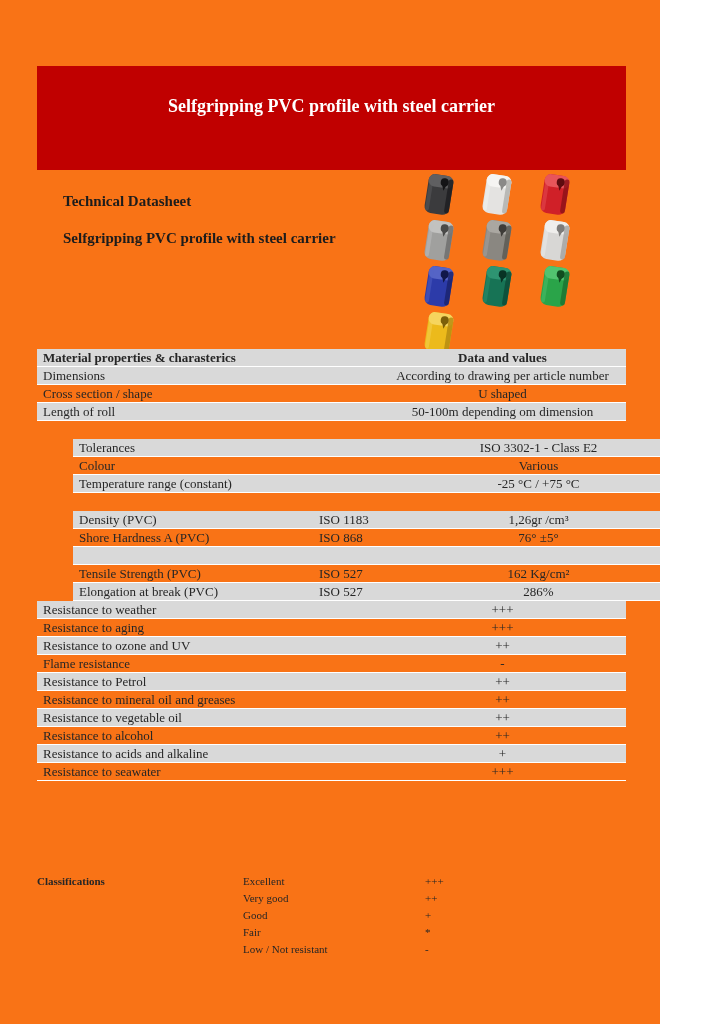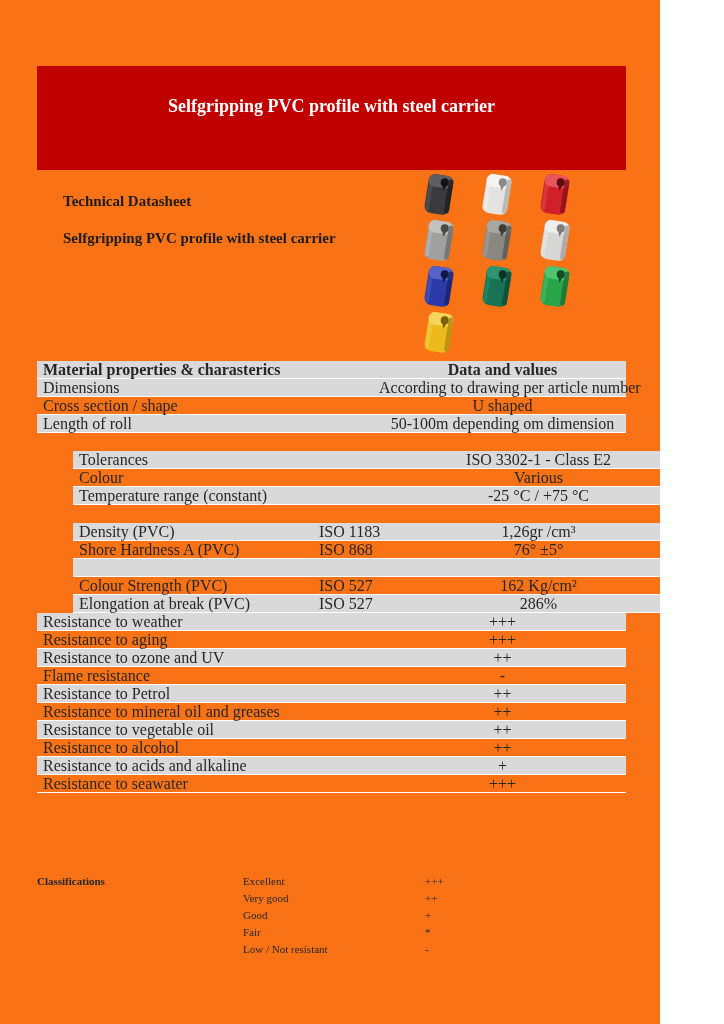--- a/index.html
+++ b/index.html
@@ -20,21 +20,21 @@
   .h2{top:230px;}
   
   .products{
     position:absolute;left:410px;top:171px;width:214px;
     display:grid;grid-template-columns:repeat(3,58px);grid-auto-rows:46px;
     justify-items:center;align-items:center;
   }
   .swatch{width:46px;height:44px;}
   .swatch svg{display:block;width:46px;height:44px;}
   
-  .sheet{position:absolute;left:37px;top:361px;width:589px;font-size:16px;}
+  .sheet{position:absolute;left:37px;top:349px;width:589px;font-size:13px;}
   .tgroup{width:100%;}
   .tgroup.gap{margin-top:18px;margin-left:36px;}
   .tgroup.gap2{}
   .trow{
     display:grid;grid-template-columns:246px 96px 1fr;
     height:18px;box-sizing:border-box;align-items:center;
     border-bottom:1px solid #ffffff;
   }
   .trow.shaded{background:var(--shade,#D9D9D9);}
   .trow .lbl{padding-left:6px;white-space:nowrap;}
@@ -239,21 +239,21 @@
         <div class="lbl">Shore Hardness A (PVC)</div>
           <div class="iso">ISO 868</div>
           <div class="val">76° ±5°</div>
       </div>
       <div class="trow shaded">
         <div class="lbl"></div>
           <div class="iso"></div>
           <div class="val"></div>
       </div>
       <div class="trow">
-        <div class="lbl">Colour Strength (PVC)</div>
+        <div class="lbl">Tensile Strength (PVC)</div>
           <div class="iso">ISO 527</div>
           <div class="val">162 Kg/cm²</div>
       </div>
       <div class="trow shaded">
         <div class="lbl">Elongation at break (PVC)</div>
           <div class="iso">ISO 527</div>
           <div class="val">286%</div>
       </div>
     </div>
 

